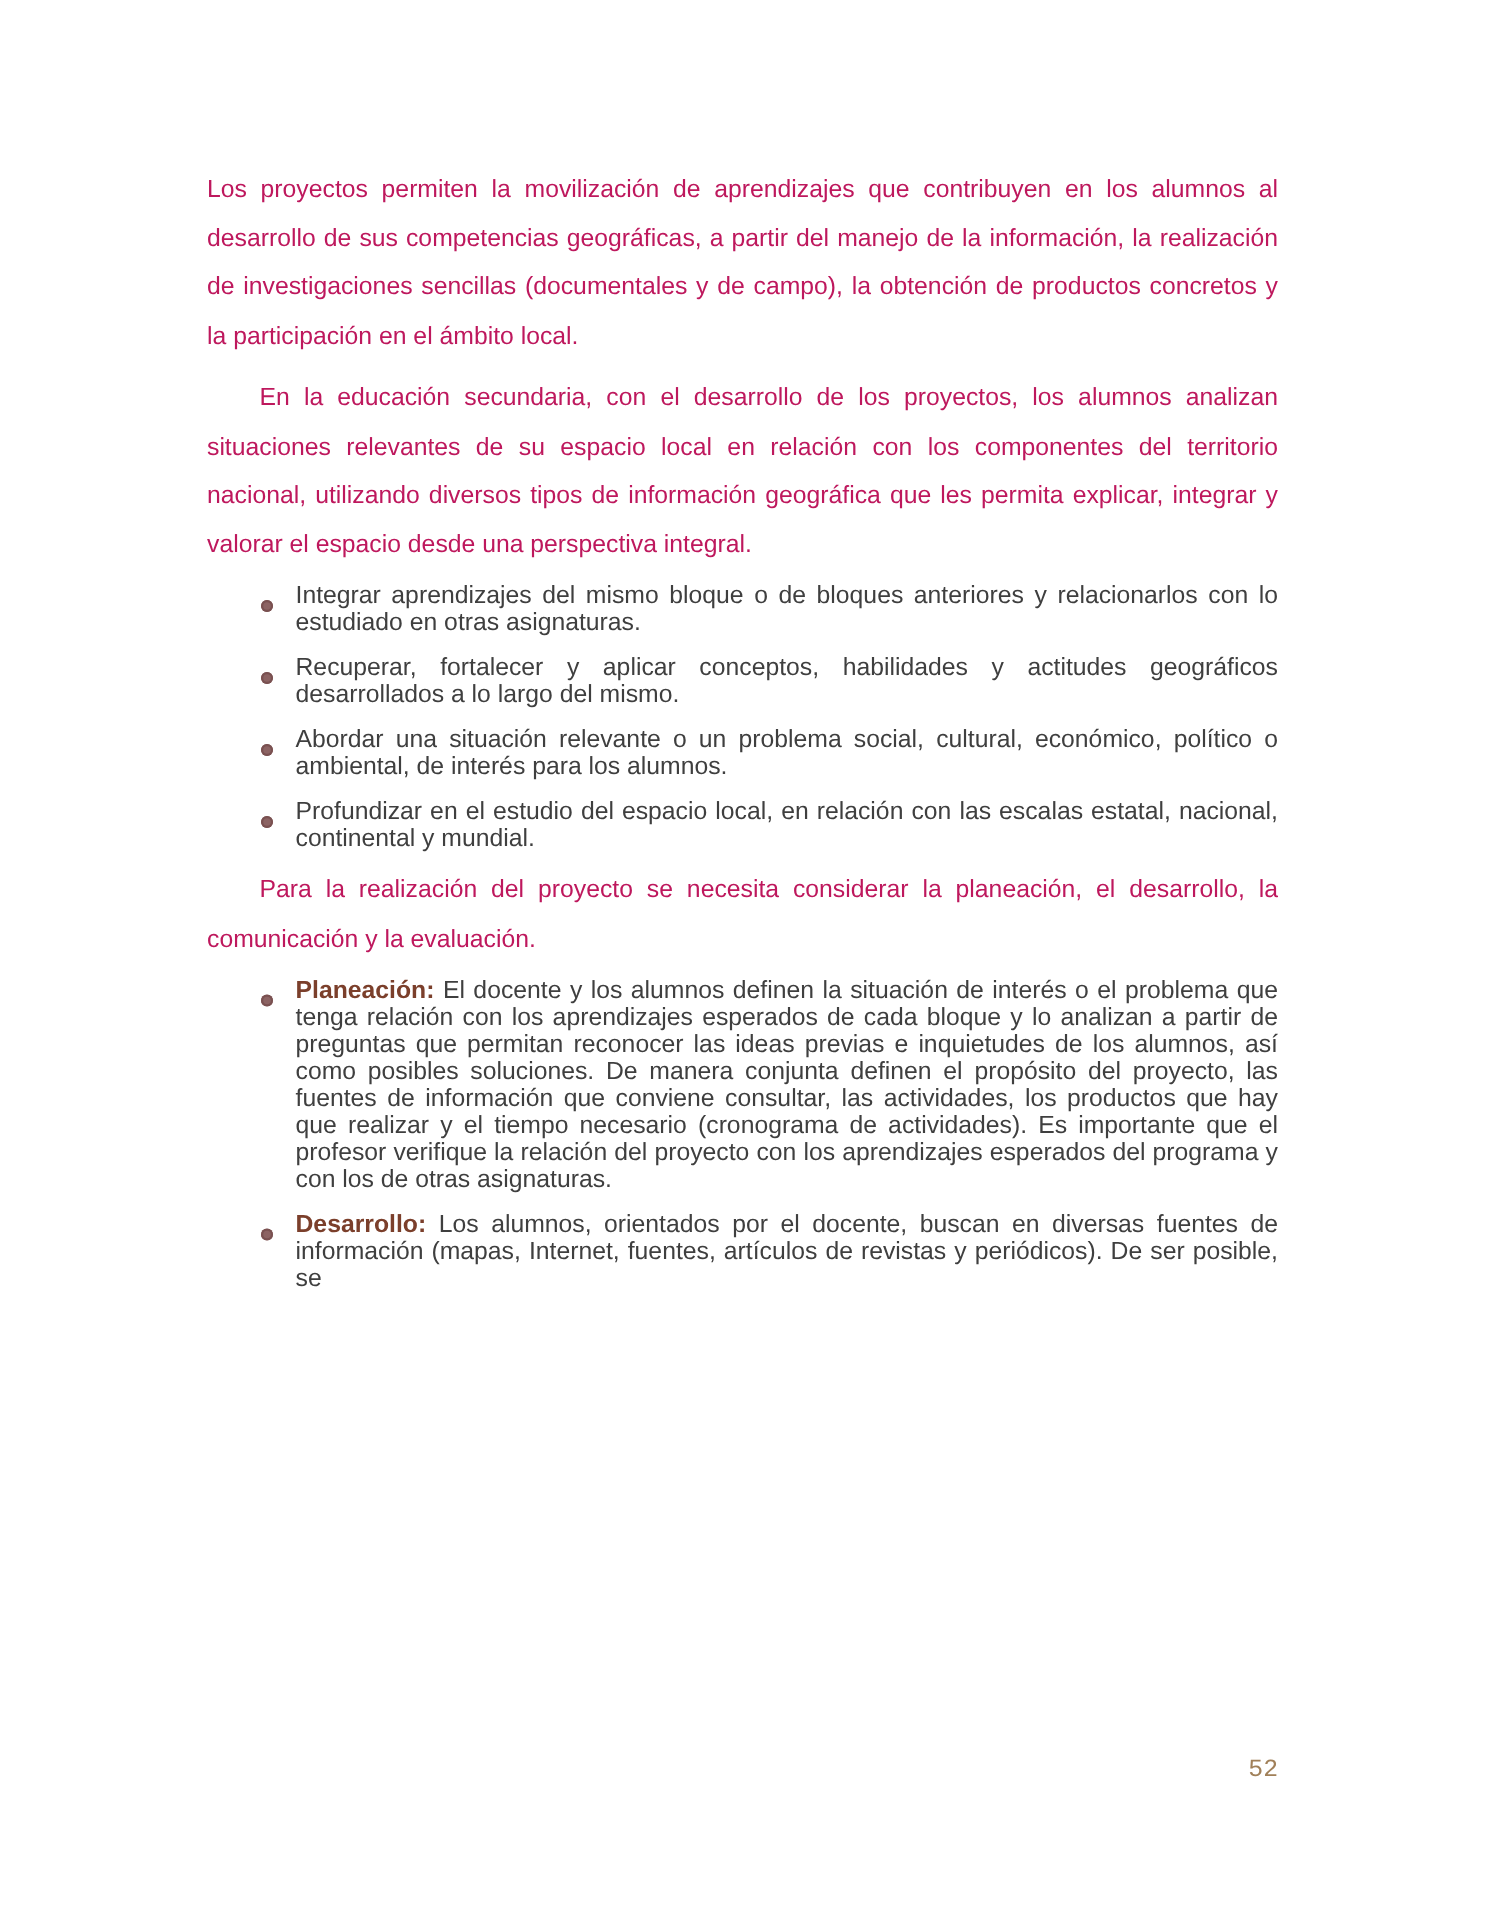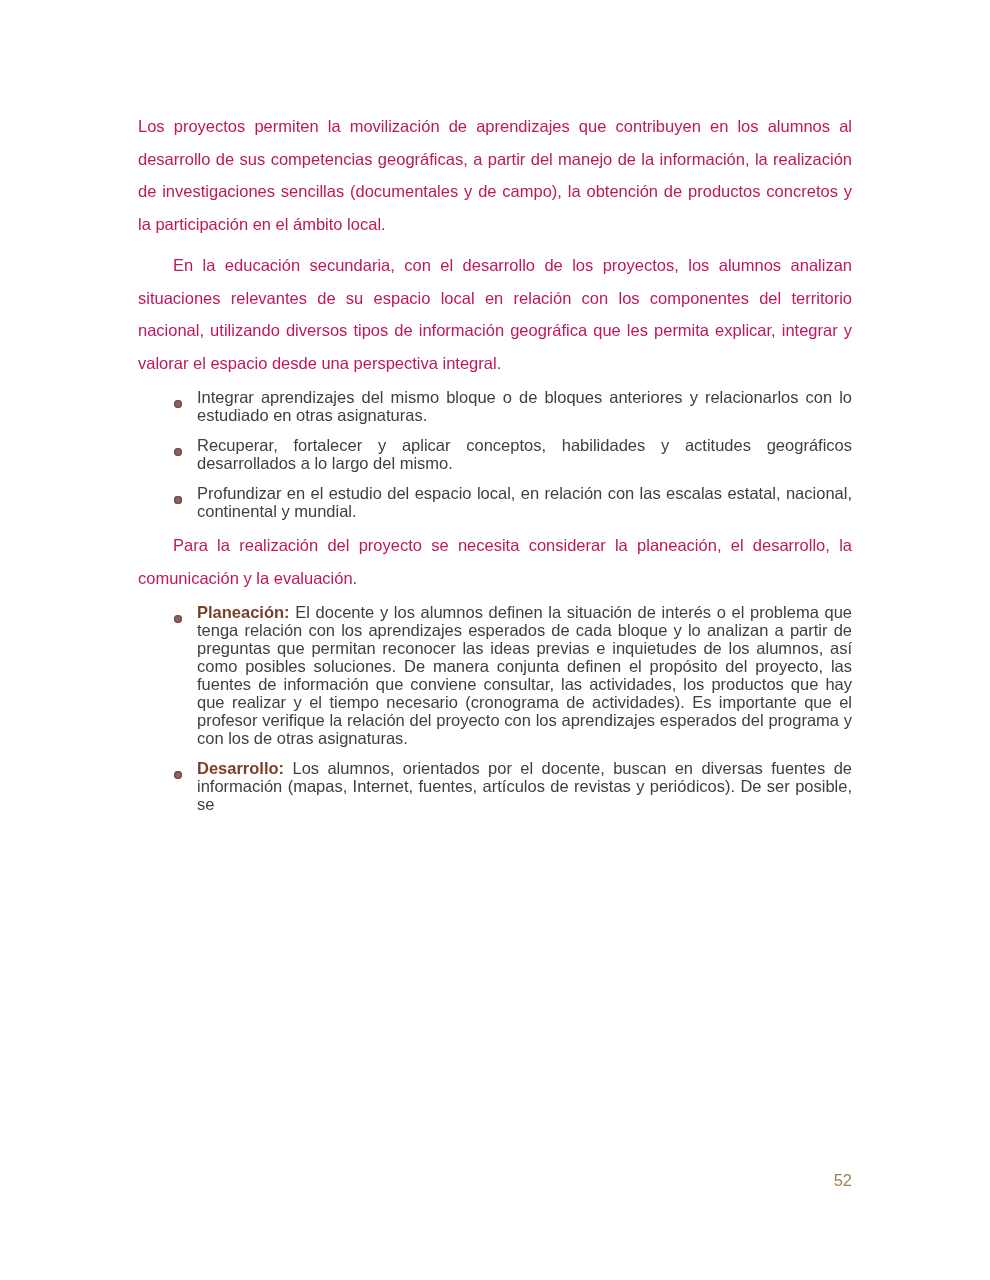--- a/index.html
+++ b/index.html
@@ -67,20 +67,21 @@
     font-weight: bold;
     color: #7b3f2b;
   }
   .page-number {
     position: absolute;
     top: 1168px;
     right: 138px;
     font-size: 16.5px;
     line-height: 24px;
     color: #a18059;
+    font-family: Liberation Mono, monospace;
   }
 </style>
 </head>
 <body>
 
 <div class="page">
   <main class="content">
 
     <p class="para">Los proyectos permiten la movilización de aprendizajes que contribuyen en los alumnos al desarrollo de sus competencias geográficas, a partir del manejo de la información, la realización de investigaciones sencillas (documentales y de campo), la obtención de productos concretos y la participación en el ámbito local.</p>
 
@@ -91,20 +92,21 @@
       <li>
         <span class="dot"></span>
         <span>Integrar aprendizajes del mismo bloque o de bloques anteriores y relacionarlos con lo estudiado en otras asignaturas.</span>
       </li>
       <li>
         <span class="dot"></span>
         <span>Recuperar, fortalecer y aplicar conceptos, habilidades y actitudes geográficos desarrollados a lo largo del mismo.</span>
       </li>
       <li>
         <span class="dot"></span>
+        <span>Abordar una situación relevante o un problema social, cultural, económico, político o ambiental, de interés para los alumnos.</span>
       </li>
       <li>
         <span class="dot"></span>
         <span>Profundizar en el estudio del espacio local, en relación con las escalas estatal, nacional, continental y mundial.</span>
       </li>
     </ul>
 
     <p class="para indent">Para la realización del proyecto se necesita considerar la planeación, el desarrollo, la comunicación y la evaluación.</p>
 
     <ul class="bullets">

